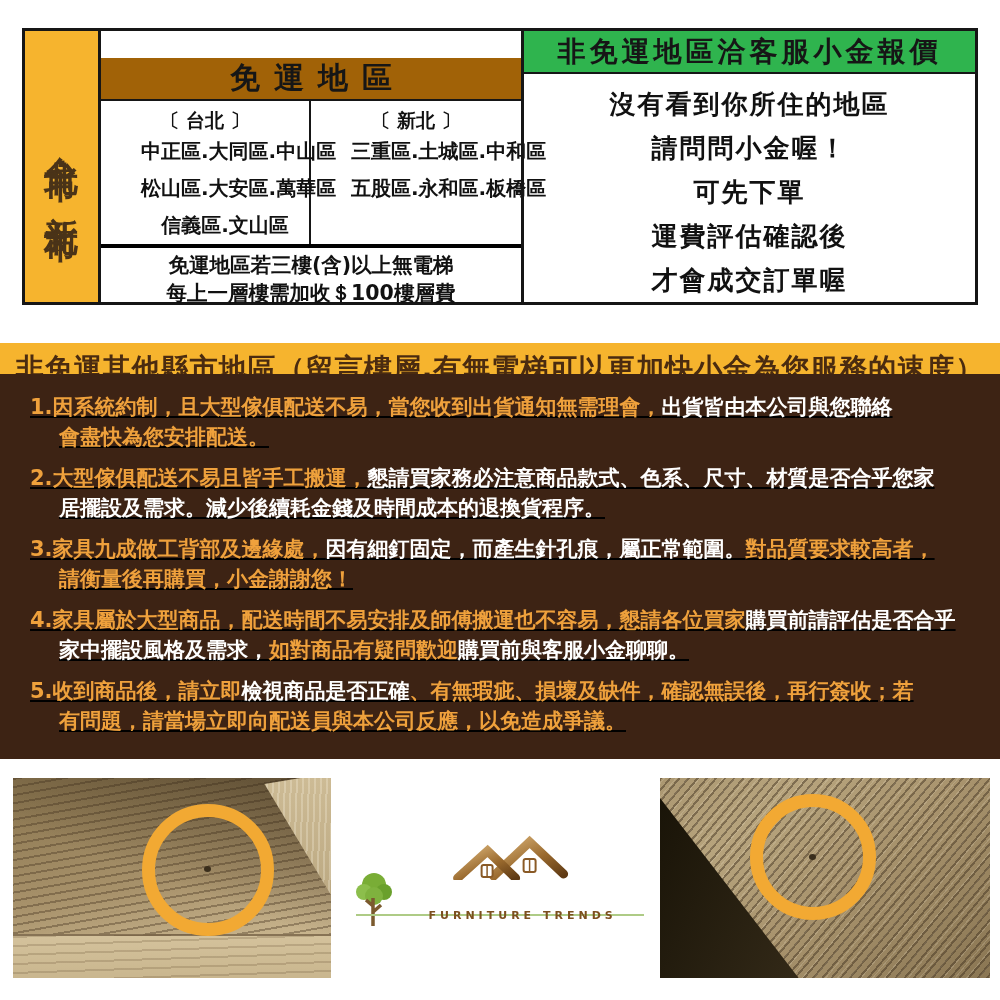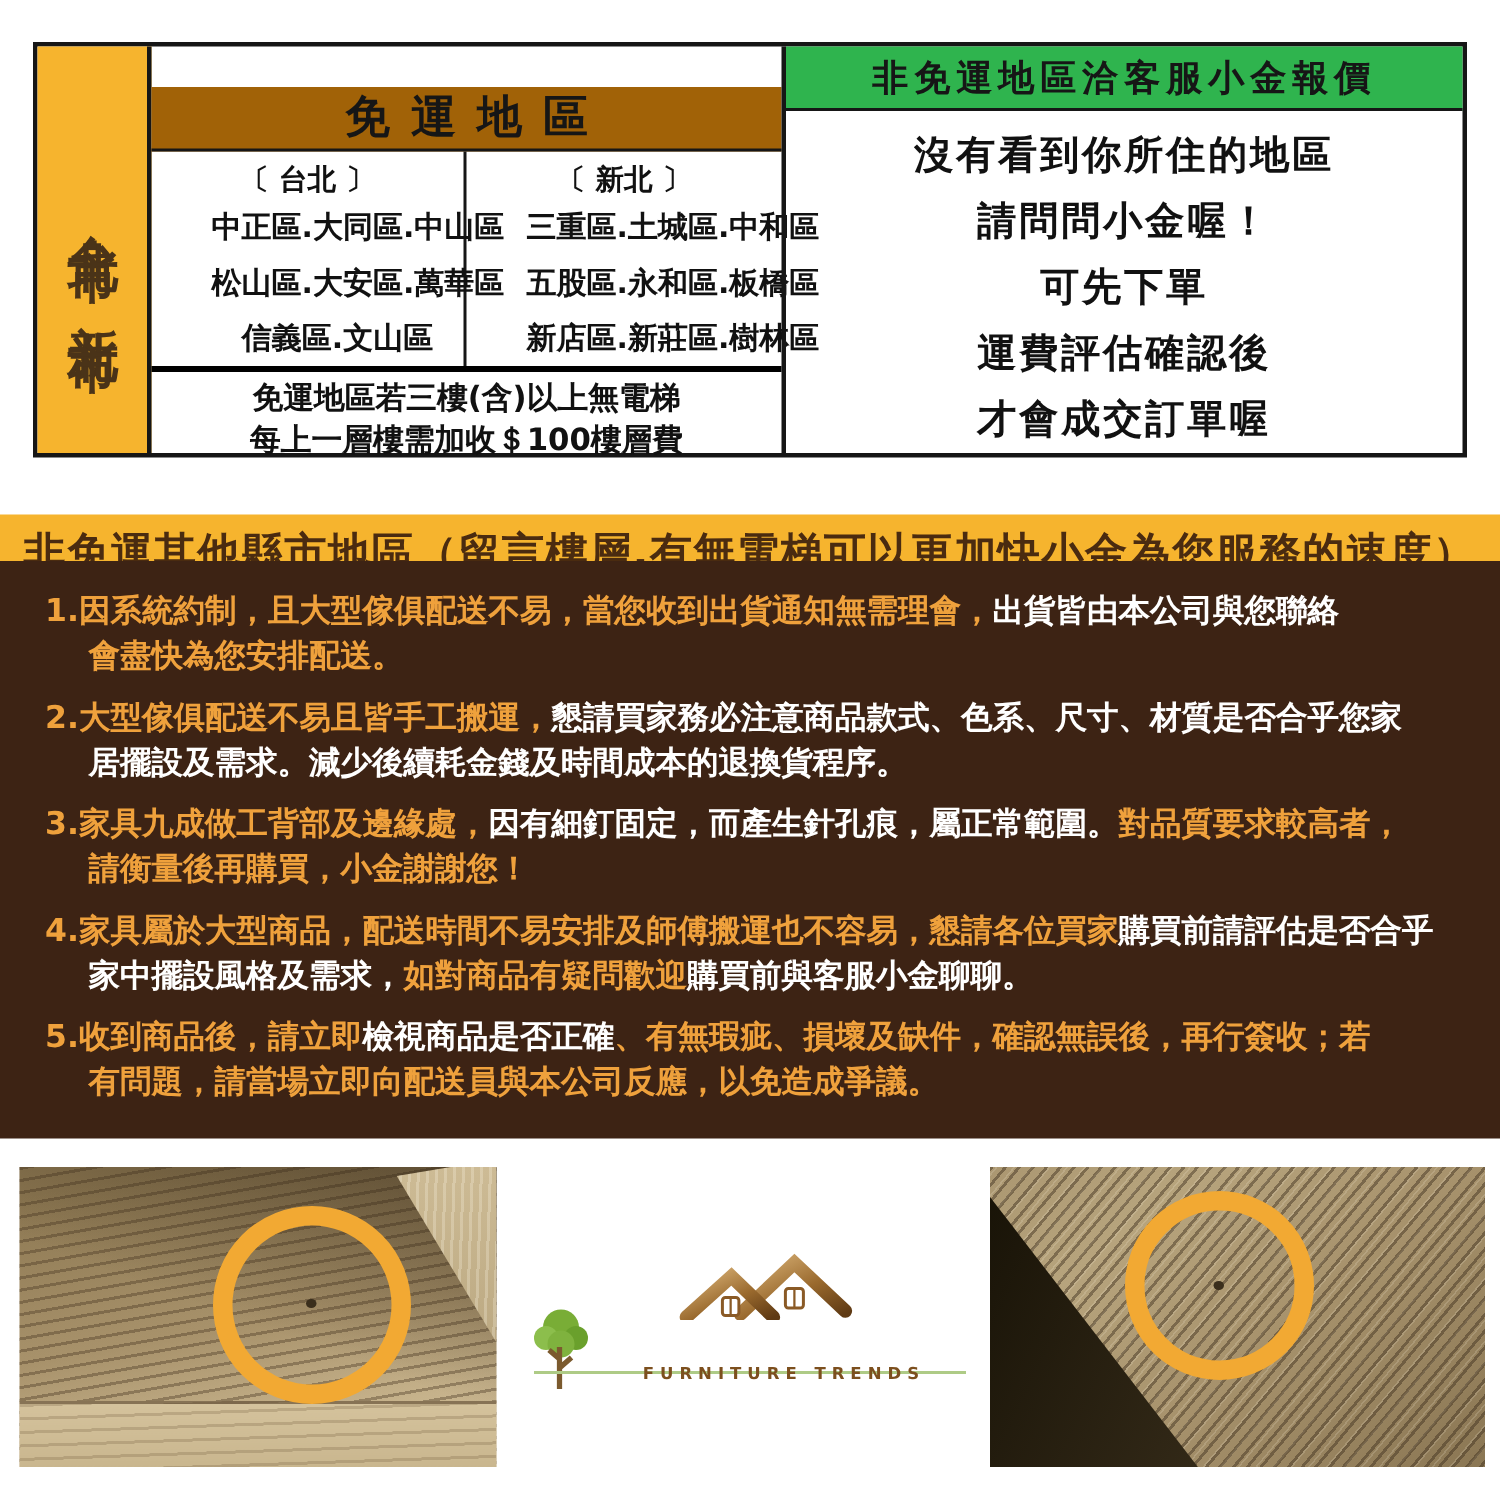--- a/index.html
+++ b/index.html
@@ -14,31 +14,31 @@
   .free-head{height:44px;background:#a16207;border-bottom:2px solid #161616;display:flex;align-items:center;justify-content:center;font-size:30px;letter-spacing:14px;color:#161616;text-indent:14px;margin-top:27px;}
   .cols{height:146px;display:flex;border-bottom:4px solid #000000;}
   .col{width:50%;box-sizing:border-box;text-align:center;padding-top:6px;}
   .col.first{border-right:2px solid #161616;}
   .col-title{font-size:19px;color:#111;line-height:26px;}
   .col-row{font-size:20px;color:#111;line-height:37px;white-space:nowrap;padding-left:40px;}
   .free-note{flex:1;text-align:center;padding-top:3px;}
   .free-note .n1{font-size:20.5px;color:#111;line-height:28px;}
   .free-note .n2{font-size:16px;color:#111;line-height:24px;}
   .paid-sec{flex:1;display:flex;flex-direction:column;border-left:3px solid #161616;}
-  .paid-head{height:44px;background:#2FB44E;border-bottom:2px solid #161616;display:flex;align-items:center;justify-content:center;font-size:24px;letter-spacing:4px;color:#161616;}
+  .paid-head{height:44px;background:#2FB44E;border-bottom:2px solid #161616;display:flex;align-items:center;justify-content:center;font-size:28px;letter-spacing:4px;color:#161616;}
   .paid-body{flex:1;text-align:center;padding-top:8px;}
   .paid-line{font-size:26px;color:#111;line-height:44px;letter-spacing:2px;}
 
   
   .banner{position:absolute;left:0;top:307px;width:1000px;height:52px;background:#F6B42E;display:flex;align-items:center;justify-content:center;margin-top:36px;}
   .banner span{font-size:28px;color:#4A2B10;letter-spacing:1px;white-space:nowrap;}
 
   
   .notes{position:absolute;left:0;top:374px;width:1000px;height:385px;background:#3D2314;box-sizing:border-box;padding:18px 14px 0 30px;}
-  .note{margin-bottom:11px;}
+  .note{margin-bottom:11px;text-decoration:underline;}
   .nline{font-size:21px;line-height:30px;white-space:nowrap;}
   .nline.cont{padding-left:29px;}
   .seg[data-color="o"]{color:#EFA13C;}
   .seg[data-color="w"]{color:#FFFFFF;}
 
   
   .photo{position:absolute;top:778px;height:200px;overflow:hidden;}
   .photo-left{left:13px;width:318px;
     background:
       linear-gradient(200deg, rgba(45,33,18,.55), rgba(45,33,18,0) 52%),
@@ -88,21 +88,20 @@
         <div class="col first">
           <div class="col-title">〔 台北 〕</div>
           <div class="col-row">中正區.大同區.中山區</div>
           <div class="col-row">松山區.大安區.萬華區</div>
           <div class="col-row">信義區.文山區</div>
         </div>
         <div class="col">
           <div class="col-title">〔 新北 〕</div>
           <div class="col-row">三重區.土城區.中和區</div>
           <div class="col-row">五股區.永和區.板橋區</div>
-          <div class="col-row">新店區.新莊區.樹林區</div>
         </div>
       </div>
       <div class="free-note">
         <div class="n1">免運地區若三樓(含)以上無電梯</div>
         <div class="n1">每上一層樓需加收＄100樓層費</div>
       </div>
     </div>
 
     <div class="paid-sec">
       <div class="paid-head">非免運地區洽客服小金報價</div>

